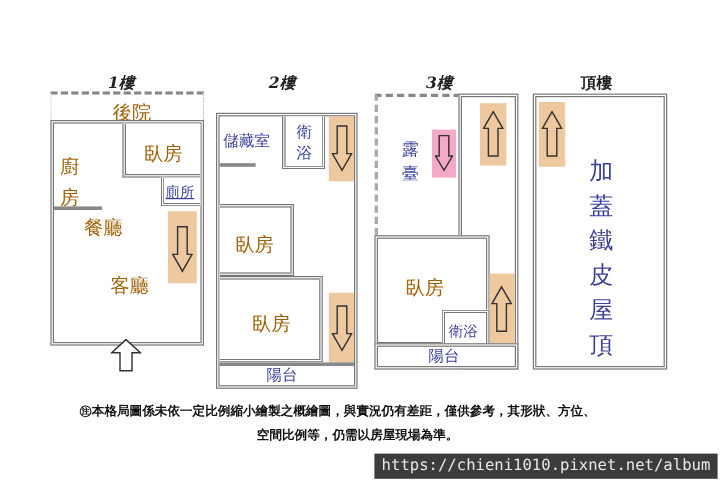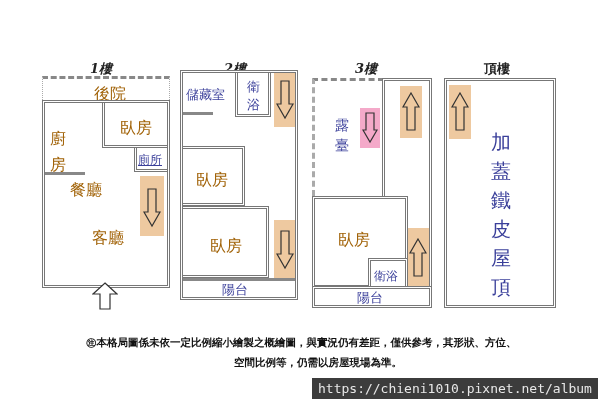--- a/index.html
+++ b/index.html
@@ -8,21 +8,21 @@
   .abs { position:absolute; }
   .title { font-family:"DejaVu Serif", serif; font-style:italic; font-weight:bold; font-size:13px; color:#222; }
   .wall { border:3px double #777; box-sizing:border-box; background:#fff; }
   .iwall { background:#888; }
   .lbl { color:#a16207; font-size:16px; line-height:1; white-space:nowrap; }
   .lbl-sm { color:#3a3f9a; font-size:12px; line-height:1; white-space:nowrap; }
   .vtext { color:#3a3f9a; font-size:20px; line-height:1.45; text-align:center; width:22px; }
   .stair { background:#eec9a0; }
   .stair.pink { background:#f4a9c9; }
   .arrow svg { display:block; }
-  .note { font-size:10.5px; color:#111; font-weight:bold; white-space:nowrap;margin-left:20px; }
+  .note { font-size:10.5px; color:#111; font-weight:bold; white-space:nowrap; }
   .wm { background:#3c3c3c; color:#e8e8e8; font-family:"DejaVu Sans Mono", monospace; font-size:13px;
         padding:3px 6px; white-space:nowrap; }
 </style>
 </head>
 <body>
 
 <div class="abs title" style="left:90px;top:60px;">1樓</div>
 <div class="abs" style="left:42px;top:76px;width:128px;height:212px;">
 
   <div class="abs" style="left:0;top:0;width:128px;height:24px;border-top:3px dashed #888;border-left:1px dotted #aaa;border-right:1px dotted #aaa;box-sizing:border-box;"></div>
@@ -49,21 +49,21 @@
   </div>
   <div class="abs lbl" style="left:50px;top:154px;">客廳</div>
 </div>
 <div class="abs arrow" style="left:92px;top:282px;">
   <svg width="26" height="28" viewBox="0 0 26 28">
       <path d="M13 1 L25 12 H18 V27 H8 V12 H1 Z" fill="#fff" stroke="#333" stroke-width="1.2"></path>
     </svg>
 </div>
 
 <div class="abs title" style="left:224px;top:60px;">2樓</div>
-<div class="abs" style="left:180px;top:70px;width:118px;height:221px;padding-left:47px;">
+<div class="abs" style="left:180px;top:94px;width:118px;height:221px;padding-left:47px;">
   <div class="abs wall" style="left:0;top:0;width:118px;height:230px;"></div>
 
   <div class="abs lbl-sm" style="left:6px;top:18px;font-size:13px;">儲藏室</div>
   <div class="abs iwall" style="left:3px;top:42px;width:30px;height:3px;"></div>
 
   <div class="abs wall" style="left:55px;top:3px;width:36px;height:44px;border-top:none;"></div>
   <div class="abs lbl-sm" style="left:67px;top:8px;width:14px;white-space:normal;line-height:1.35;font-size:13px;">衛浴</div>
 
   <div class="abs stair" style="left:94px;top:3px;width:21px;height:54px;"></div>
   <div class="abs arrow" style="left:96px;top:10px;">

